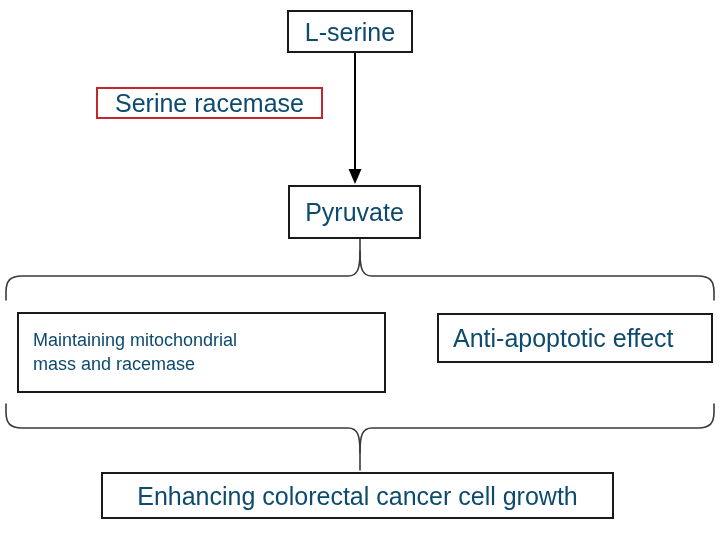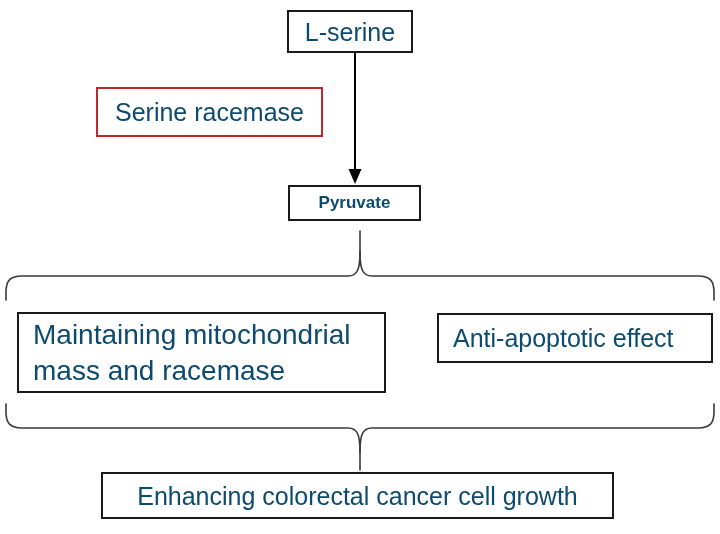--- a/index.html
+++ b/index.html
@@ -29,32 +29,31 @@
     line-height: 1.28;
   }
   .node.center { justify-content: center; }
   .node.left   { justify-content: flex-start; }
 
   #node-lserine {
     left: 287px; top: 10px; width: 126px; height: 43px;
     font-size: 25px;
   }
   #node-serine-racemase {
-    left: 96px; top: 87px; width: 227px; height: 50px;
+    left: 96px; top: 87px; width: 227px; height: 32px;
     border-color: #c1272d;
     font-size: 25px;
   }
   #node-pyruvate {
-    left: 288px; top: 185px; width: 133px; height: 36px;
-    font-size: 17px;
-    font-weight: bold;
+    left: 288px; top: 185px; width: 133px; height: 54px;
+    font-size: 25px;
   }
   #node-mito {
     left: 17px; top: 312px; width: 369px; height: 81px;
-    font-size: 28px;
+    font-size: 18px;
     padding: 0 14px;
   }
   #node-antiapop {
     left: 437px; top: 313px; width: 276px; height: 50px;
     font-size: 25px;
     padding: 0 14px;
   }
   #node-growth {
     left: 101px; top: 472px; width: 513px; height: 47px;
     font-size: 25px;

